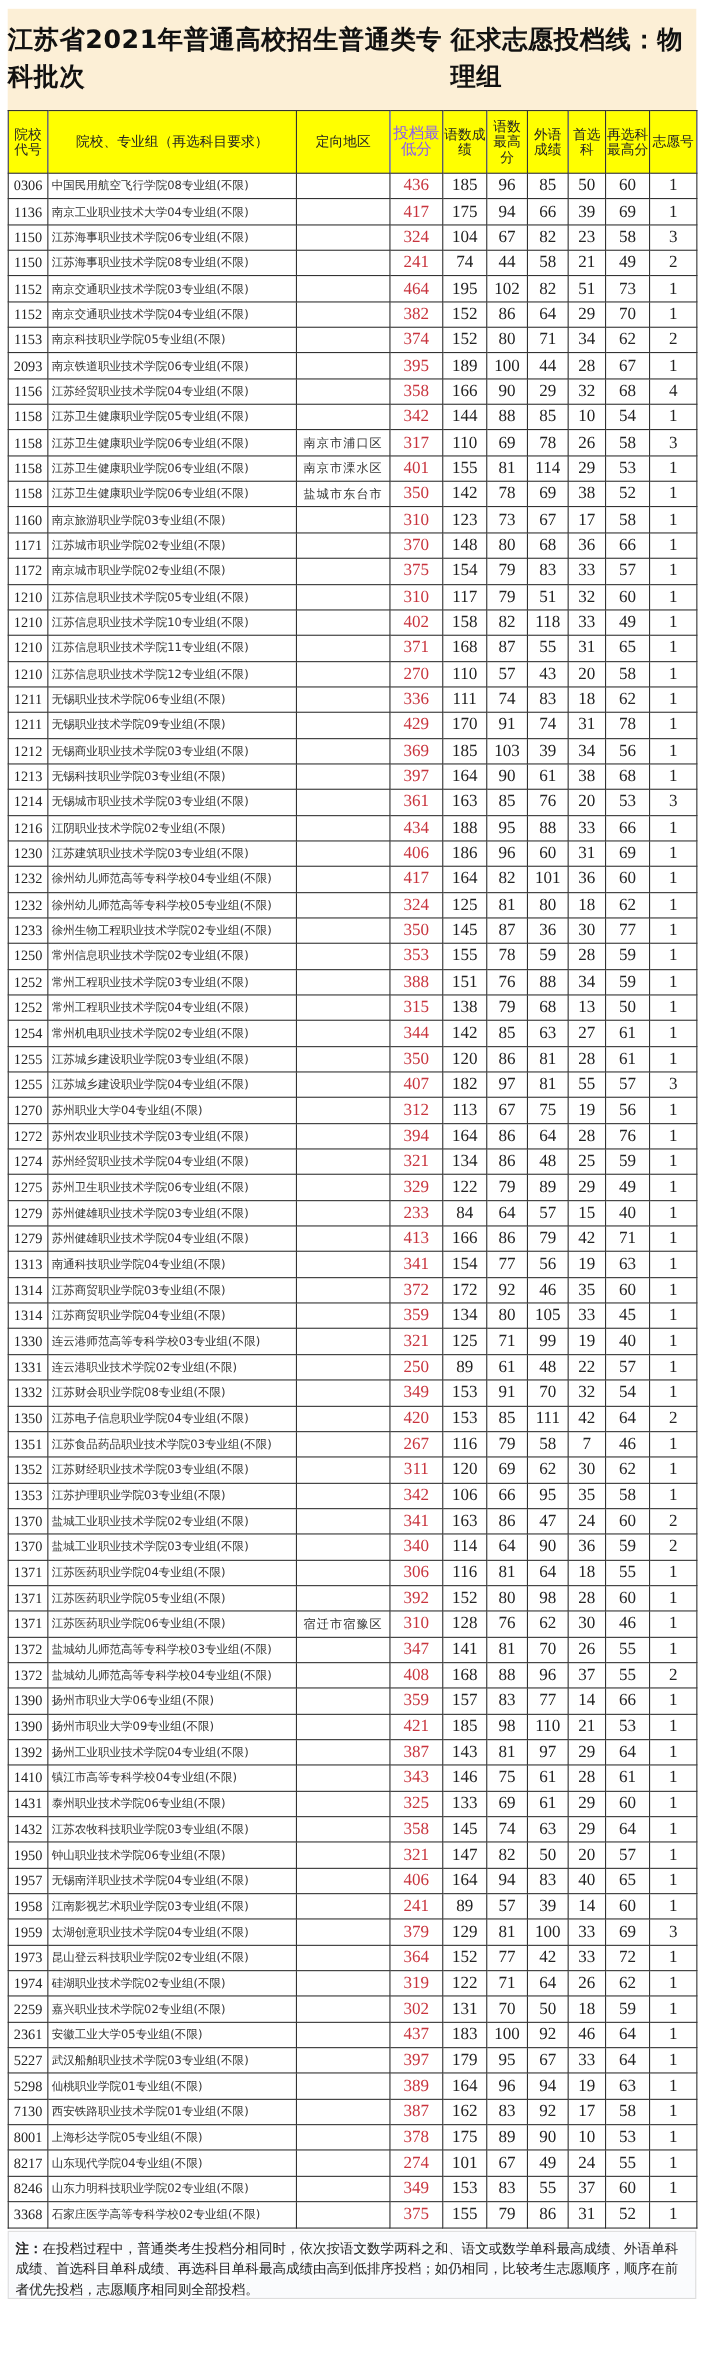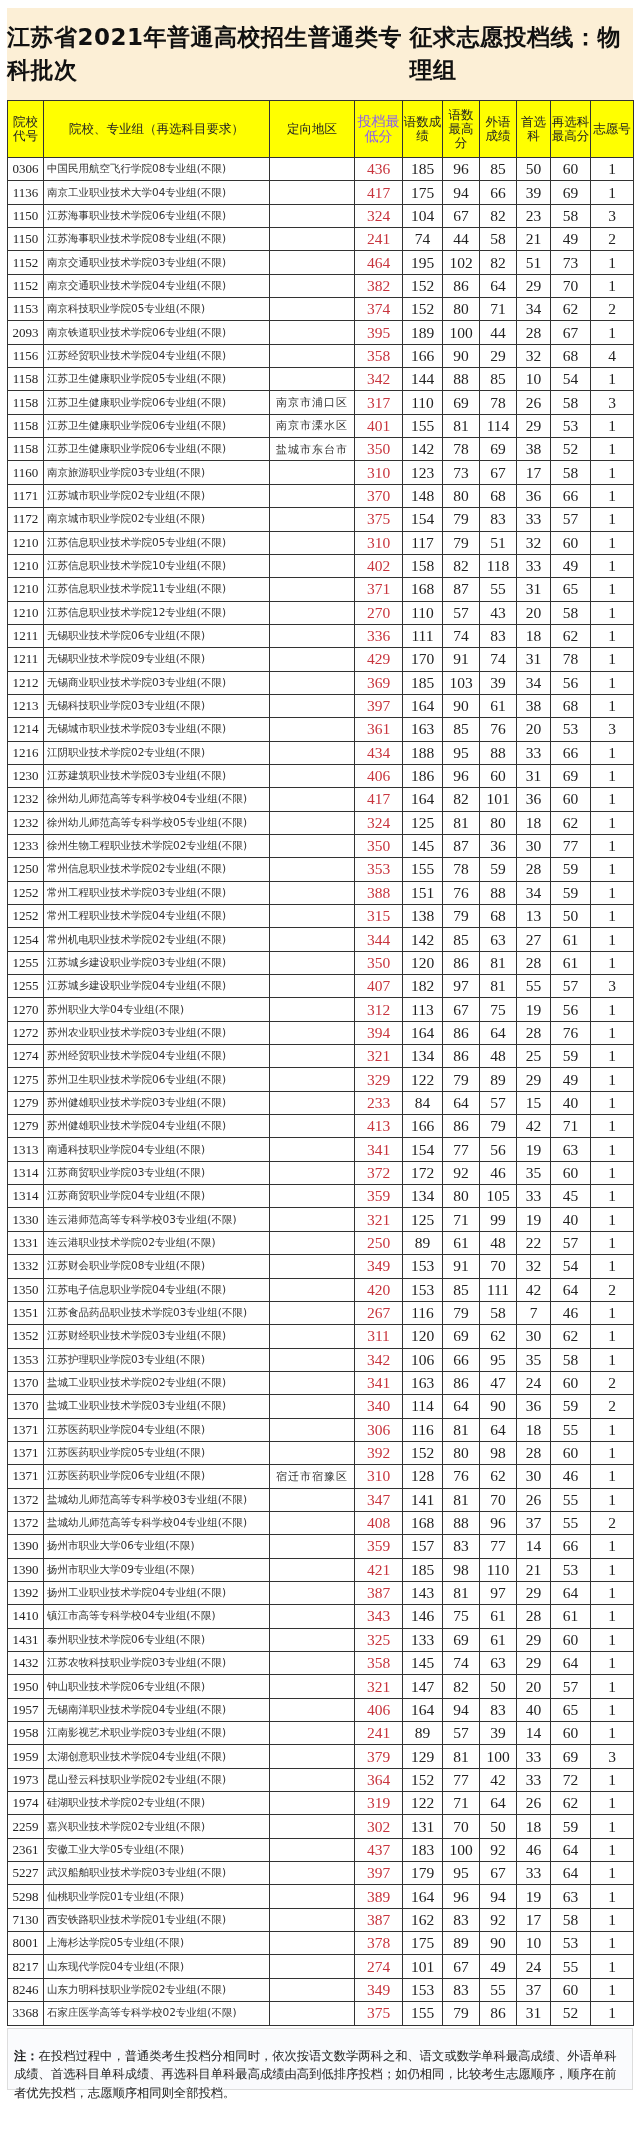--- a/index.html
+++ b/index.html
@@ -9,21 +9,21 @@
   .title-line { font-family: "DejaVu Sans", sans-serif; font-size: 23px; font-weight: bold; color: #111; line-height: 33px; letter-spacing: 0.5px; }
   table { border-collapse: collapse; width: 626px; table-layout: fixed; background: #fff; }
   th, td { border: 1.3px solid #333; padding: 0; text-align: center; overflow: hidden; white-space: nowrap; }
   thead th { background: #ffff00; font-family: "DejaVu Serif", serif; font-weight: normal; font-size: 12.5px; line-height: 14px; color: #222; height: 56px; white-space: normal; }
   thead th.red { color: #8b5cf6; font-size: 14px; line-height: 15px; }
   tbody td { height: 22.35px; font-family: "Liberation Serif", serif; font-size: 15.5px; color: #222; }
   tbody td.code { font-size: 13px; }
   tbody td.name { text-align: left; padding-left: 3px; font-family: "DejaVu Sans", sans-serif; font-size: 10.5px; color: #333; }
   tbody td.region { font-family: "DejaVu Sans", sans-serif; font-size: 11px; color: #333; letter-spacing: 1px; }
   tbody td.score { color: #c8343d; }
-  .note { margin-top: 2px; border: 1px solid #ddd; background: #fafbfd; padding: 18px 6px 6px 6px; font-family: "DejaVu Sans", sans-serif; font-size: 12.3px; line-height: 18.5px; color: #222; height: 62px; box-sizing: border-box; }
+  .note { margin-top: 2px; border: 1px solid #ddd; background: #fafbfd; padding: 6px 6px 6px 6px; font-family: "DejaVu Sans", sans-serif; font-size: 12.3px; line-height: 18.5px; color: #222; height: 62px; box-sizing: border-box; }
   .note b { font-weight: bold; }
 </style>
 </head>
 <body>
 
 <div class="sheet">
   <div class="title-box">
     <div class="title-line">江苏省2021年普通高校招生普通类专科批次</div>
     <div class="title-line">征求志愿投档线：物理组</div>
   </div>

